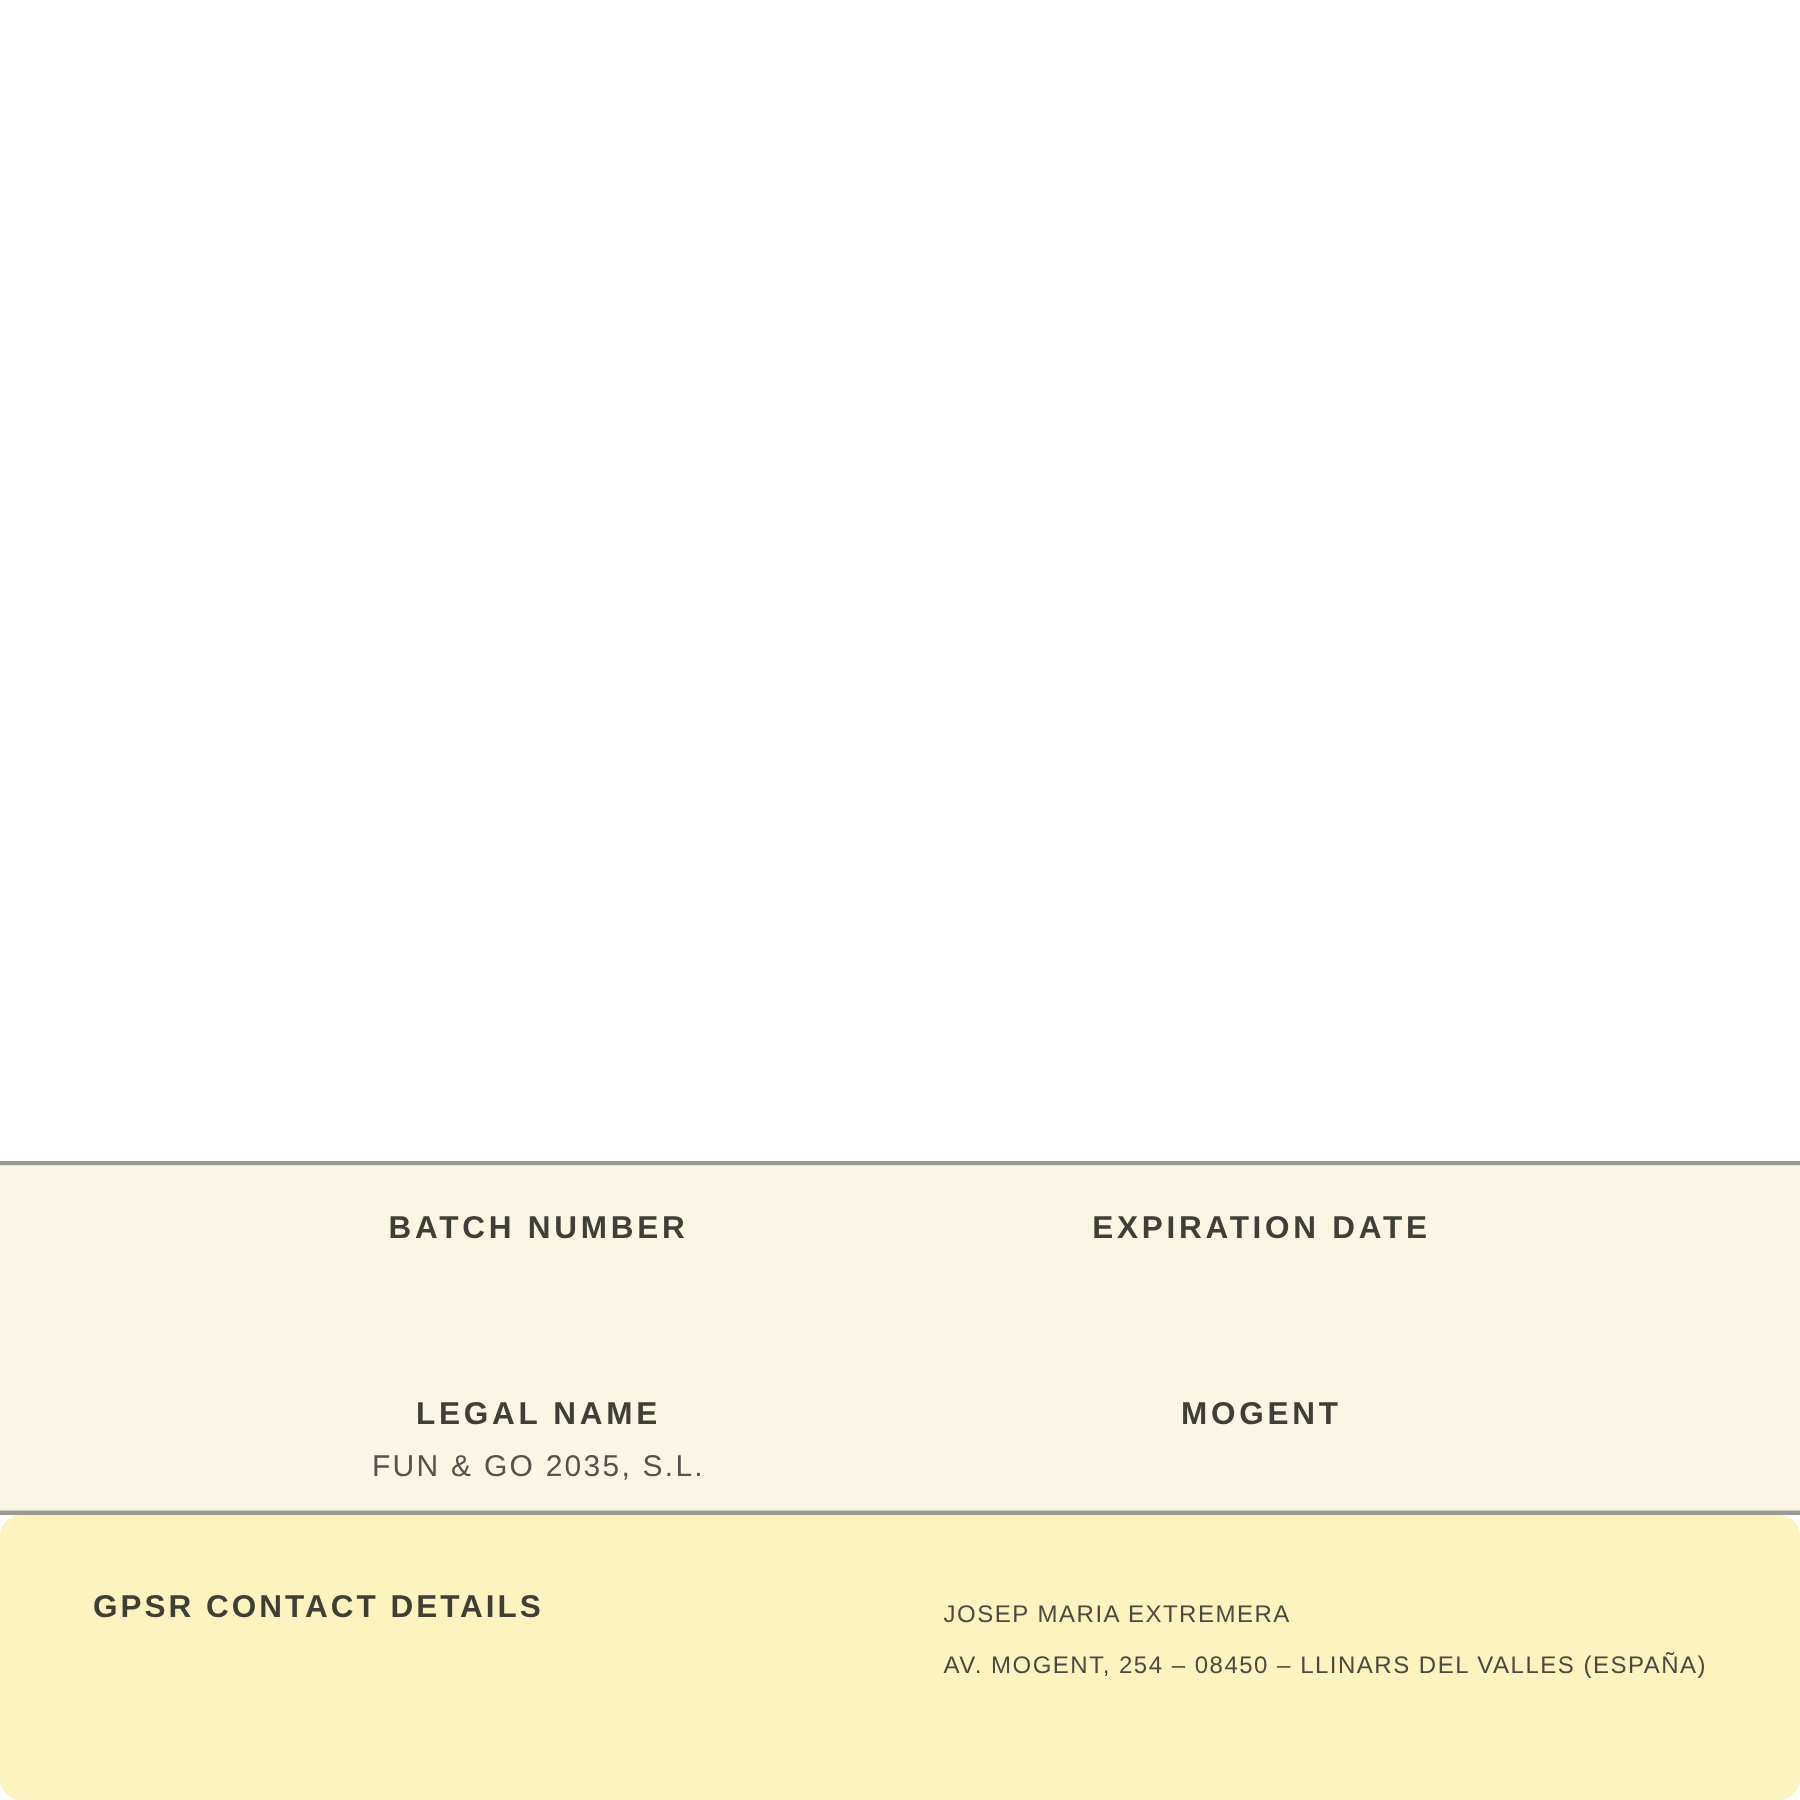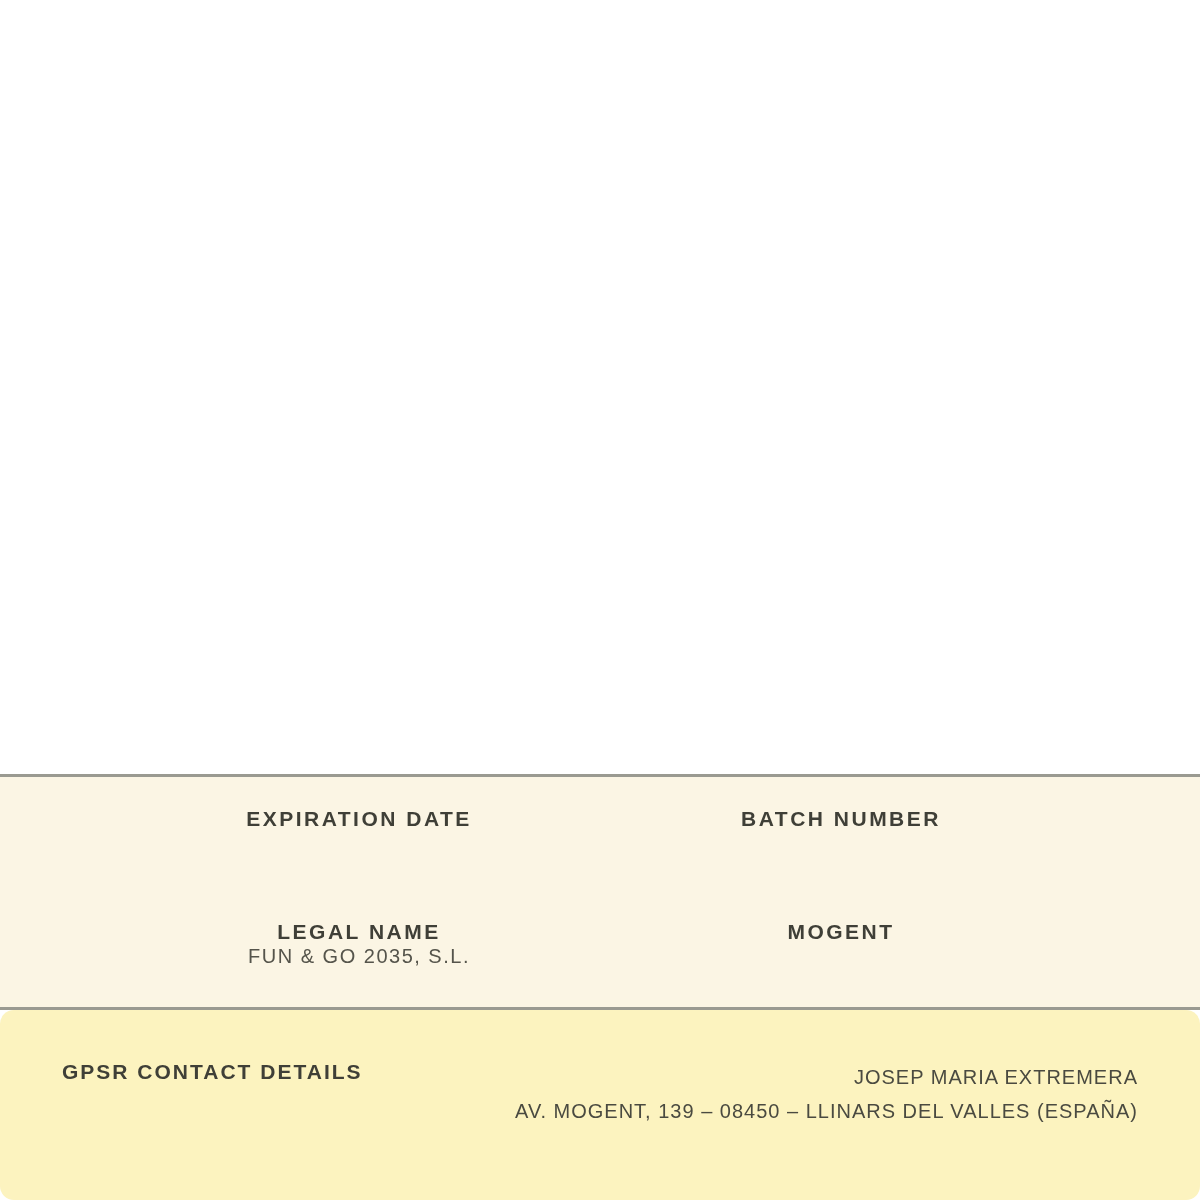--- a/index.html
+++ b/index.html
@@ -39,21 +39,21 @@
     width: 50%;
     text-align: center;
   }
   .field-label {
     font-size: 21px;
     font-weight: 700;
     letter-spacing: 2.5px;
     color: #3f3f37;
   }
   .field-value {
-    margin-top: 1px;
+    margin-top: 12px;
     font-size: 20px;
     font-weight: 400;
     letter-spacing: 1.5px;
     color: #55544b;
     min-height: 24px;
   }
   .gpsr-section {
     height: 190px;
     background: #fcf3bf;
     box-sizing: border-box;
@@ -64,59 +64,58 @@
     border-radius: 14px;
   }
   .gpsr-title {
     font-size: 21px;
     font-weight: 700;
     letter-spacing: 2px;
     color: #3f3f37;
     white-space: nowrap;
   }
   .gpsr-contact {
-    text-align: right;
-    font-size: 20px;
+    font-size: 16px;
     font-weight: 400;
     letter-spacing: 1px;
     color: #4a4a40;
     line-height: 34px;
     white-space: nowrap;
   }
 </style>
 </head>
 <body>
 
 <div class="top-blank"></div>
 
 <div class="divider"></div>
 
 <div class="info-section">
   <div class="info-row">
     <div class="info-cell">
-      <div class="field-label">EXPIRATION DATE</div>
+      <div class="field-label">BATCH NUMBER</div>
       <div class="field-value"></div>
     </div>
     <div class="info-cell">
-      <div class="field-label">BATCH NUMBER</div>
+      <div class="field-label">EXPIRATION DATE</div>
       <div class="field-value"></div>
     </div>
   </div>
   <div class="info-row">
     <div class="info-cell">
       <div class="field-label">LEGAL NAME</div>
       <div class="field-value">FUN &amp; GO 2035, S.L.</div>
     </div>
     <div class="info-cell">
       <div class="field-label">MOGENT</div>
     </div>
   </div>
 </div>
 
 <div class="divider"></div>
 
 <div class="gpsr-section">
   <div class="gpsr-title">GPSR CONTACT DETAILS</div>
   <div class="gpsr-contact">
     <div>JOSEP MARIA EXTREMERA</div>
-    <div>AV. MOGENT, 139 – 08450 – LLINARS DEL VALLES (ESPAÑA)</div>
+    <div>AV. MOGENT, 254 – 08450 – LLINARS DEL VALLES (ESPAÑA)</div>
   </div>
 </div>
 
 </body></html>

